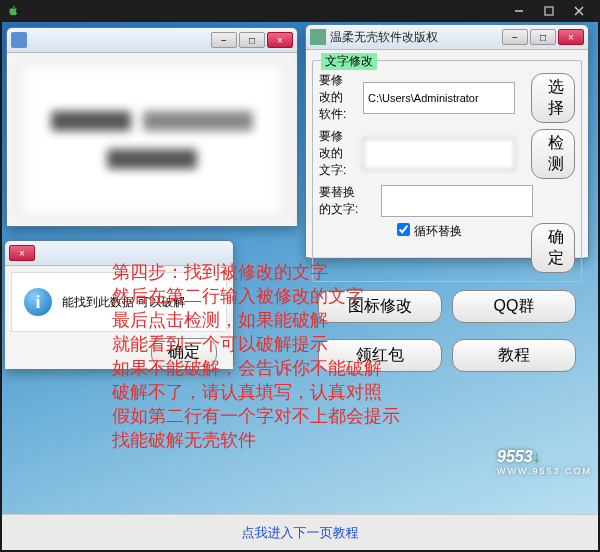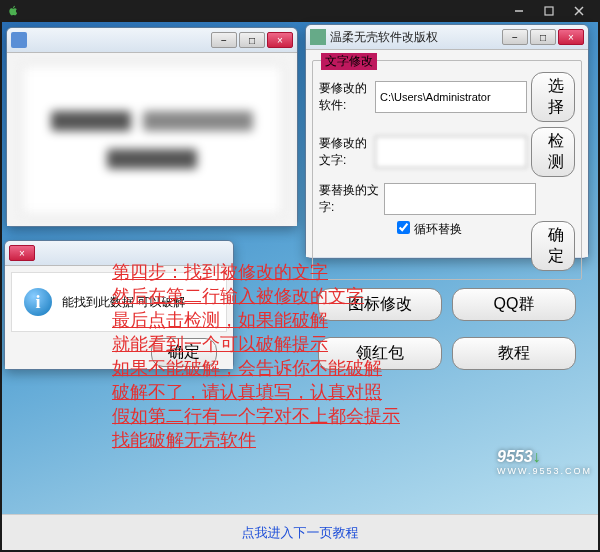--- a/index.html
+++ b/index.html
@@ -38,34 +38,34 @@
   .w2 .body { height: 104px; padding: 6px; }
   .msgtop { background: #fff; height: 60px; display: flex; align-items: center; padding: 6px 12px; gap: 10px; border: 1px solid #ddd; }
   .info-icon { width: 28px; height: 28px; border-radius: 50%; background: radial-gradient(circle at 35% 30%, #8cf, #17b); display: flex; align-items: center; justify-content: center; color: #fff; font-weight: bold; font-family: Georgia, serif; font-size: 18px; }
   .msgbtns { display: flex; justify-content: flex-end; padding: 6px 10px 0 0; }
   .btn { padding: 3px 16px; background: linear-gradient(#fdfdfd, #e4e4e4); border: 1px solid #888; border-radius: 12px; font-size: 16px; cursor: pointer; }
   
   
   .w3 { top: 2px; left: 303px; width: 284px; height: 235px; }
   .w3 .body { height: 208px; padding: 4px 6px; }
   .groupbox { border: 1px solid #bbb; border-radius: 2px; padding: 6px 6px 8px 6px; position: relative; margin-top: 6px; }
-  .groupbox .legend { position: absolute; top: -8px; left: 8px; background: #be185d; padding: 0 4px; font-size: 12px; }
-  .form-row { display: flex; align-items: center; gap: 4px; margin: 5px 0; }
+  .groupbox .legend { position: absolute; top: -8px; left: 8px; background: #86efac; padding: 0 4px; font-size: 12px; }
+  .form-row { display: flex; align-items: center; gap: 16px; margin: 5px 0; }
   .form-row label { width: 78px; font-size: 12px; text-align: left; }
   .form-row input[type="text"] { flex: 1; height: 32px; border: 1px solid #aaa; padding: 0 4px; font-size: 11px; background: #fff; }
   .form-row .side-btn { width: 44px; }
   .chk-row { display: flex; align-items: flex-start; gap: 4px; margin: 5px 0 0 78px; }
   .chk-row .side-btn { margin-left: auto; width: 44px; }
   .btn-grid { display: grid; grid-template-columns: 1fr 1fr; gap: 16px 10px; margin-top: 8px; padding: 0 6px; }
   .btn-grid .btn { padding: 5px 0; }
   
   .blur-input { filter: blur(2px); color: #888; }
   
   
-  .instructions { position: absolute; top: 238px; left: 110px; width: 470px; color: #e53030; font-size: 18px; line-height: 24px; font-family: SimSun, serif; text-decoration: underline; }
+  .instructions { position: absolute; top: 238px; left: 110px; width: 470px; color: #e53030; font-size: 18px; line-height: 24px; font-family: SimSun, serif; }
   
   
   .footer { position: absolute; top: 514px; left: 2px; width: 596px; height: 36px; background: #eaeaea; display: flex; align-items: center; justify-content: center; border-top: 1px solid #ccc; font-size: 13px; color: #1d4ed8; }
   
   
   .watermark { position: absolute; bottom: 38px; right: 6px; color: #fff; font-size: 16px; font-weight: bold; font-style: italic; text-shadow: 0 0 4px rgba(0,0,0,0.5); }
   .watermark .sub { font-size: 9px; display: block; font-style: normal; font-weight: normal; letter-spacing: 2px; }
 </style>
 </head>
 <body>

